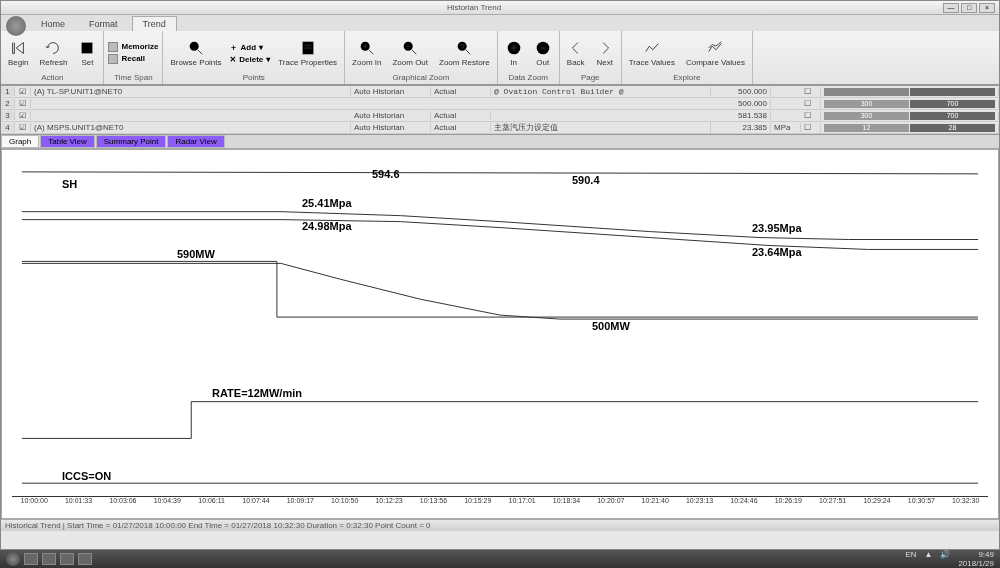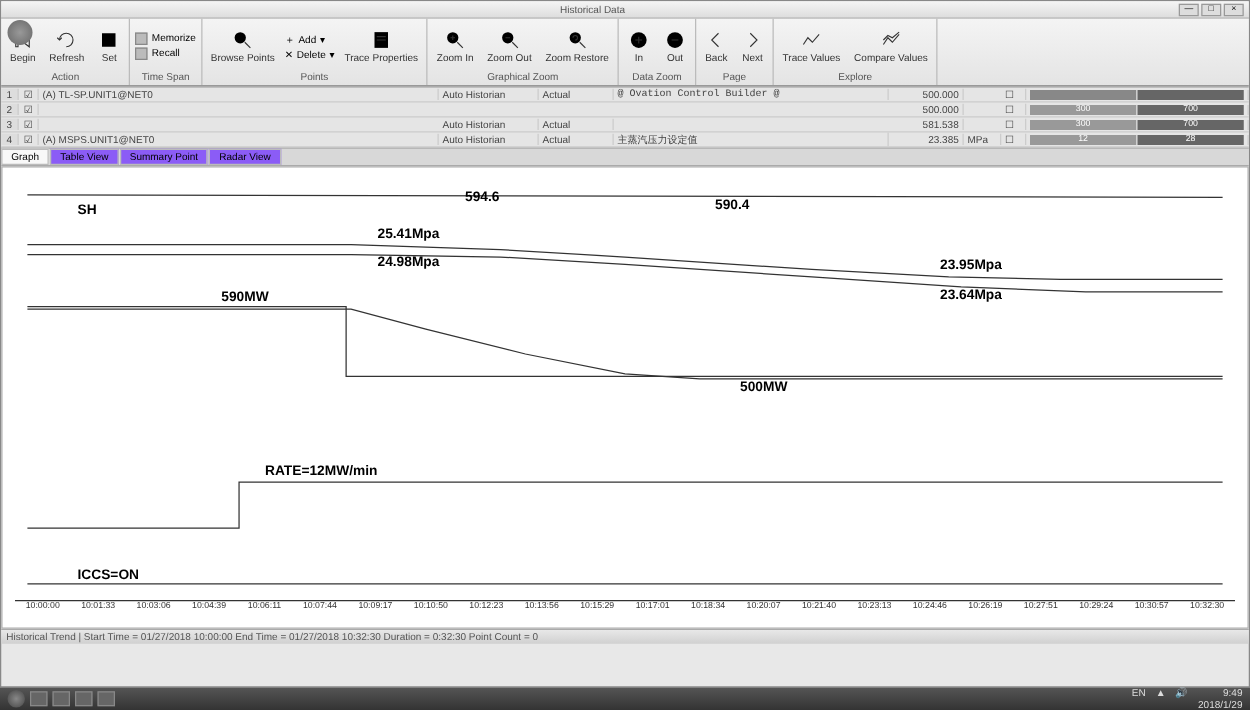--- a/index.html
+++ b/index.html
@@ -19,21 +19,21 @@
     .ribbon-tab.active { background: #f0f0f0; border: 1px solid #aaa; border-bottom: none; }
     
     
     .ribbon { height: 54px; background: linear-gradient(#f4f4f4, #e4e4e4); display: flex; border-bottom: 1px solid #999; }
     .ribbon-group { display: flex; flex-direction: column; border-right: 1px solid #bbb; padding: 2px 4px; }
     .ribbon-group-items { display: flex; gap: 5px; flex: 1; align-items: center; }
     .ribbon-group-label { font-size: 8px; text-align: center; color: #555; padding-top: 1px; }
     .ribbon-btn-lg { display: flex; flex-direction: column; align-items: center; gap: 1px; cursor: pointer; padding: 2px 3px; }
     .ribbon-btn-lg .icon { width: 18px; height: 18px; display: flex; align-items: center; justify-content: center; }
     .ribbon-btn-lg .lbl { font-size: 8px; color: #333; line-height: 9px; text-align: center; }
-    .ribbon-small { display: flex; flex-direction: column; gap: 2px; font-size: 8px; }
+    .ribbon-small { display: flex; flex-direction: column; gap: 2px; font-size: 8px; font-weight: bold; }
     .ribbon-small-item { display: flex; align-items: center; gap: 3px; cursor: pointer; }
     .small-icon { width: 10px; height: 10px; background: #bbb; border: 1px solid #888; }
     
     
     .grid { background: #e5e5e5; border-top: 1px solid #999; border-bottom: 1px solid #999; }
     .grid-row { display: flex; height: 12px; font-size: 8px; border-bottom: 1px solid #ccc; align-items: center; }
     .grid-cell { padding: 0 3px; border-right: 1px solid #ccc; overflow: hidden; white-space: nowrap; color: #444; }
     .grid-num { width: 14px; text-align: center; background: #ddd; }
     .grid-chk { width: 16px; text-align: center; }
     .grid-name { width: 320px; }
@@ -68,29 +68,34 @@
     .tb-right { display: flex; gap: 8px; color: #ddd; font-size: 8px; align-items: flex-start; }
     
     svg { width: 100%; height: 100%; }
     svg line, svg polyline, svg path { stroke: #333; fill: none; }
   </style>
 </head>
 <body>
 
 <div class="window">
   <div class="title-bar">
-    <div class="title-text">Historical Data</div>
+    <div class="title-text">Historian Trend</div>
     <div class="title-controls">
       <div class="title-btn">—</div>
       <div class="title-btn">□</div>
       <div class="title-btn">×</div>
     </div>
   </div>
 
   <div class="ribbon-logo"></div>
+  <div class="ribbon-tabs">
+    <div class="ribbon-tab">Home</div>
+    <div class="ribbon-tab">Format</div>
+    <div class="ribbon-tab active">Trend</div>
+  </div>
 
   <div class="ribbon">
     <div class="ribbon-group">
       <div class="ribbon-group-items">
         <div class="ribbon-btn-lg">
             <span class="icon">
               <svg viewBox="0 0 20 20">
                 <polyline points="4,4 4,16 6,16 6,4"></polyline>
                 <polyline points="8,10 16,4 16,16 8,10"></polyline>
               </svg>

